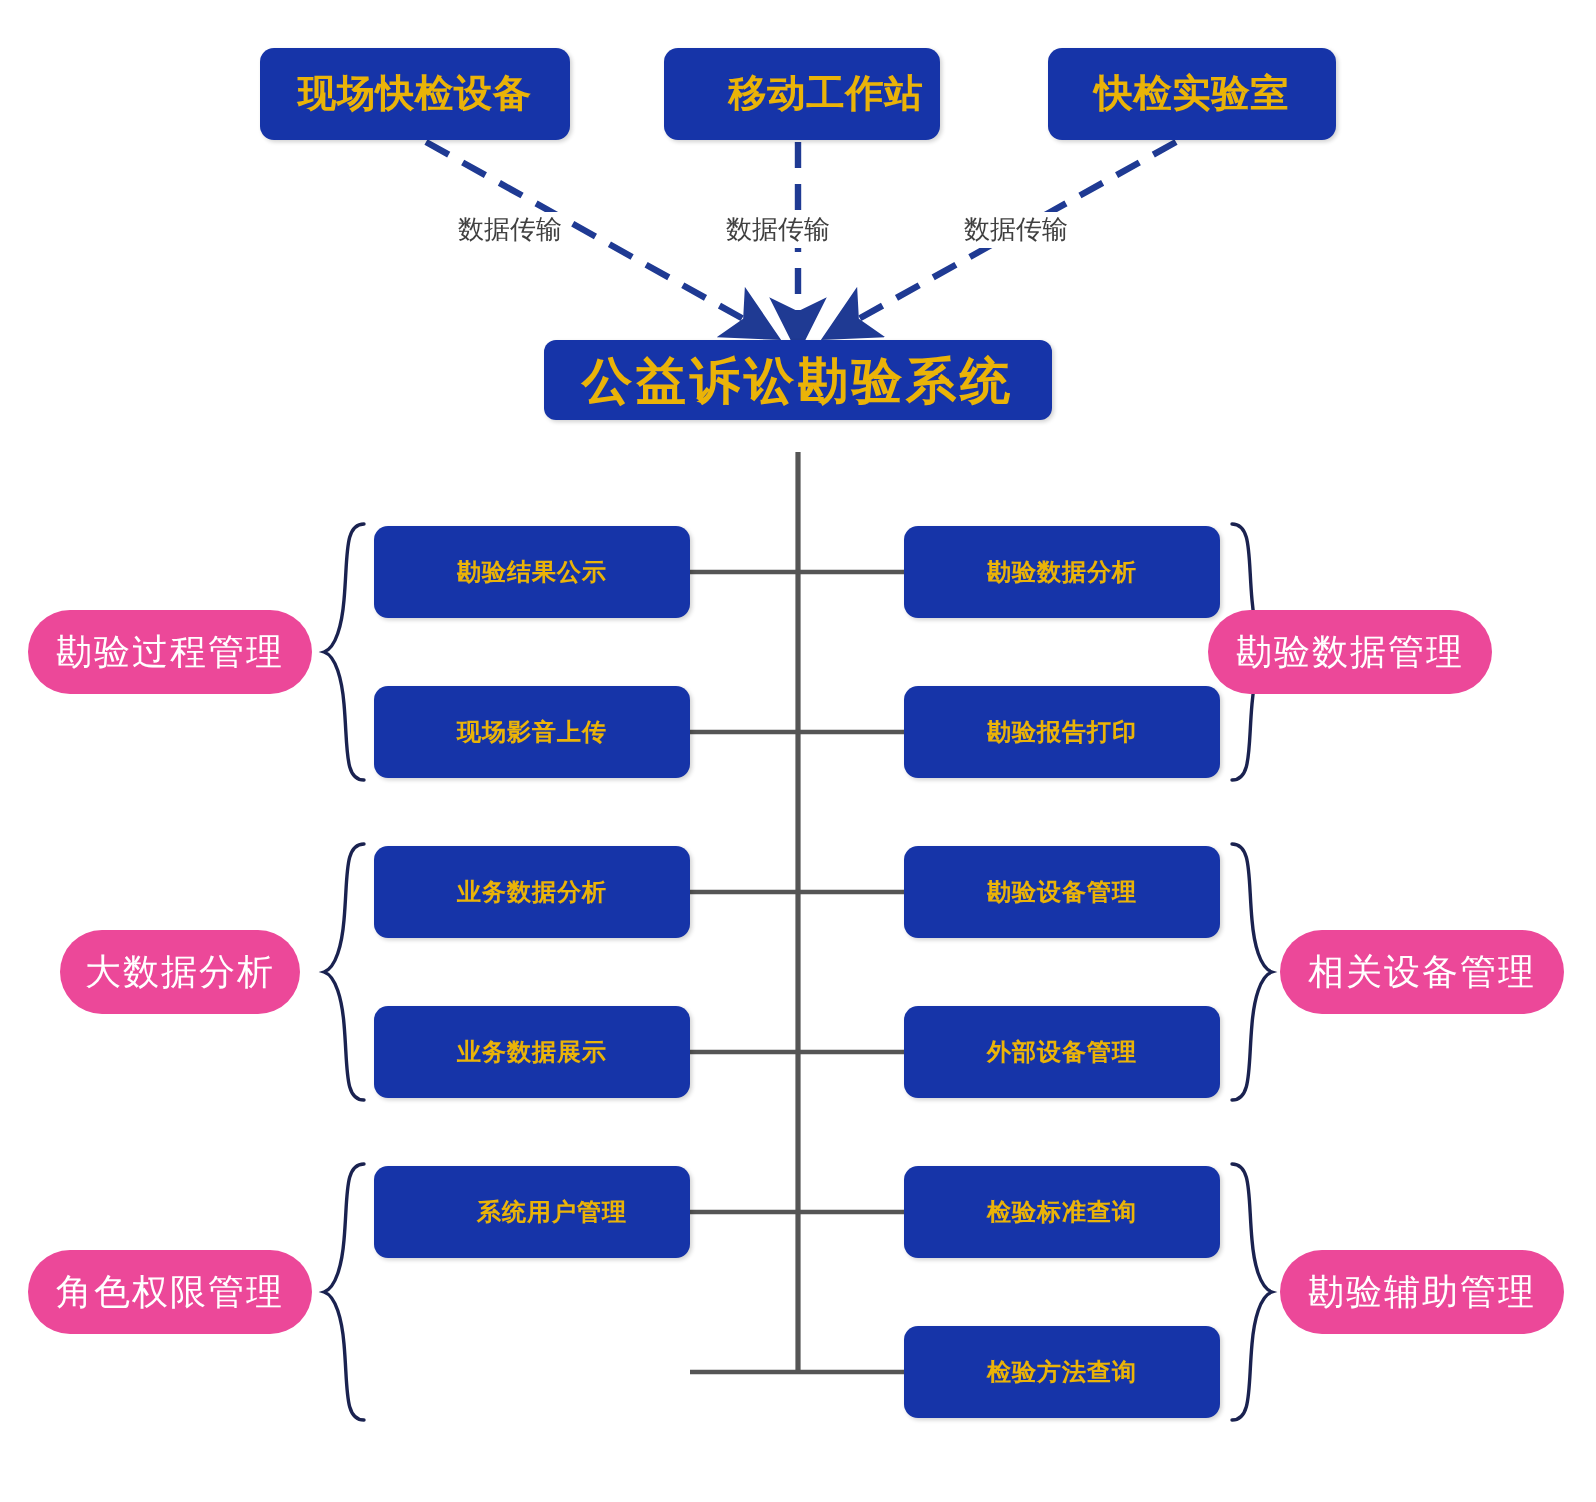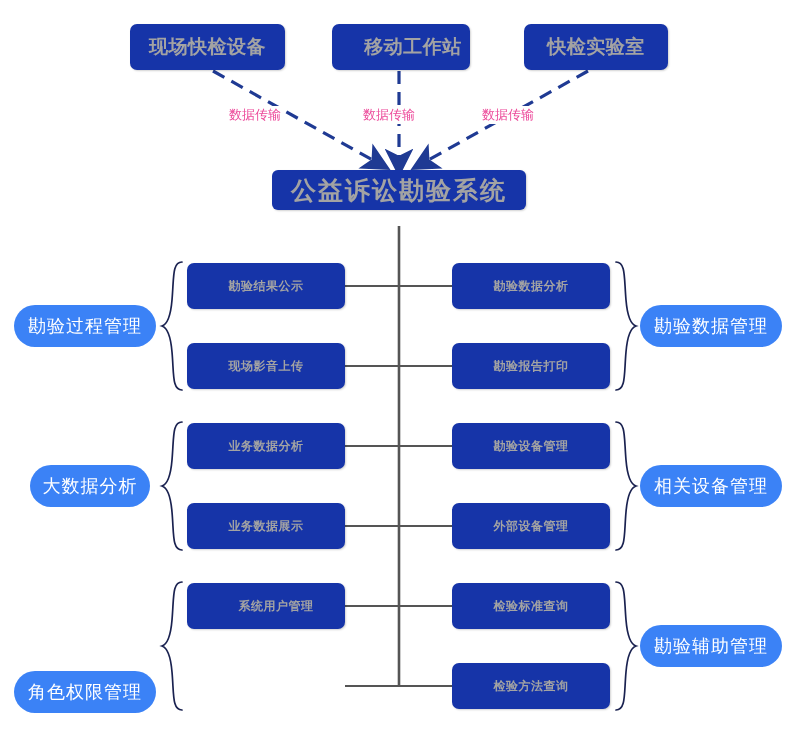--- a/index.html
+++ b/index.html
@@ -15,21 +15,21 @@
     width: 798px;
     height: 751px;
     background: #ffffff;
     overflow: hidden;
   }
   
   .node {
     position: absolute;
     box-sizing: border-box;
     background: #1634a8;
-    color: #a3a3a3;
+    color: #eab308;
     border-radius: 7px;
     display: flex;
     align-items: center;
     justify-content: center;
     font-weight: bold;
     letter-spacing: 0.5px;
     text-align: center;
     white-space: nowrap;
     box-shadow: 1px 1px 2px rgba(0,0,0,0.18);
     z-index: 4;
@@ -48,21 +48,21 @@
   .leaf-node {
     font-size: 12px;
     height: 46px;
     width: 158px;
     border-radius: 7px;
   }
   
   .pill {
     position: absolute;
     box-sizing: border-box;
-    background: #3b82f6;
+    background: #ec4899;
     color: #ffffff;
     border-radius: 24px;
     display: flex;
     align-items: center;
     justify-content: center;
     font-size: 18px;
     font-weight: normal;
     letter-spacing: 1px;
     white-space: nowrap;
     height: 42px;
@@ -73,21 +73,21 @@
     position: absolute;
     left: 0;
     top: 0;
     width: 798px;
     height: 751px;
     z-index: 1;
   }
   .lbl {
     position: absolute;
     font-size: 13px;
-    color: #ec4899;
+    color: #404040;
     white-space: nowrap;
     z-index: 3;
     background: #ffffff;
     padding: 0 1px;
   }
 </style>
 </head>
 <body>
 
 <div id="canvas">
@@ -155,25 +155,25 @@
   <div class="node center-node" style="left:272px; top:170px; width:254px;">
     <span>公益诉讼勘验系统</span>
   </div>
 
   <div class="pill" style="left:14px; top:305px; width:142px;">
     <span>勘验过程管理</span>
   </div>
   <div class="pill" style="left:30px; top:465px; width:120px;">
     <span>大数据分析</span>
   </div>
-  <div class="pill" style="left:14px; top:625px; width:142px;margin-top:46px;">
+  <div class="pill" style="left:14px; top:625px; width:142px;">
     <span>角色权限管理</span>
   </div>
 
-  <div class="pill" style="left:640px; top:305px; width:142px;">
+  <div class="pill" style="left:604px; top:305px; width:142px;">
     <span>勘验数据管理</span>
   </div>
   <div class="pill" style="left:640px; top:625px; width:142px;">
     <span>勘验辅助管理</span>
   </div>
   <div class="pill" style="left:640px; top:465px; width:142px;">
     <span>相关设备管理</span>
   </div>
 
   <div class="node leaf-node" style="left:187px; top:263px;">

